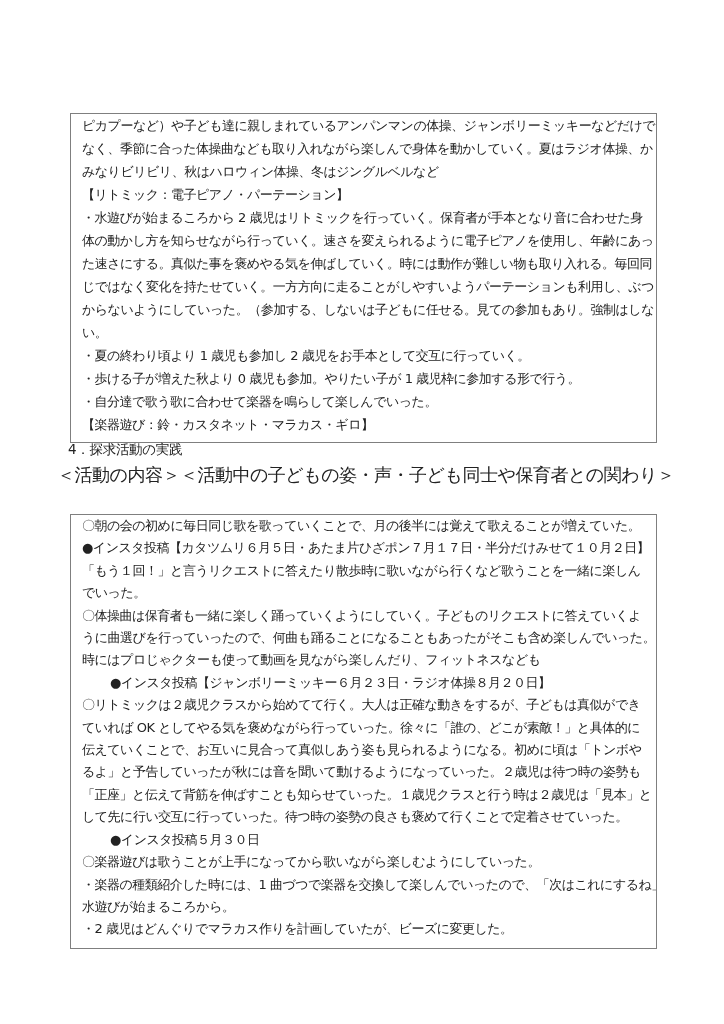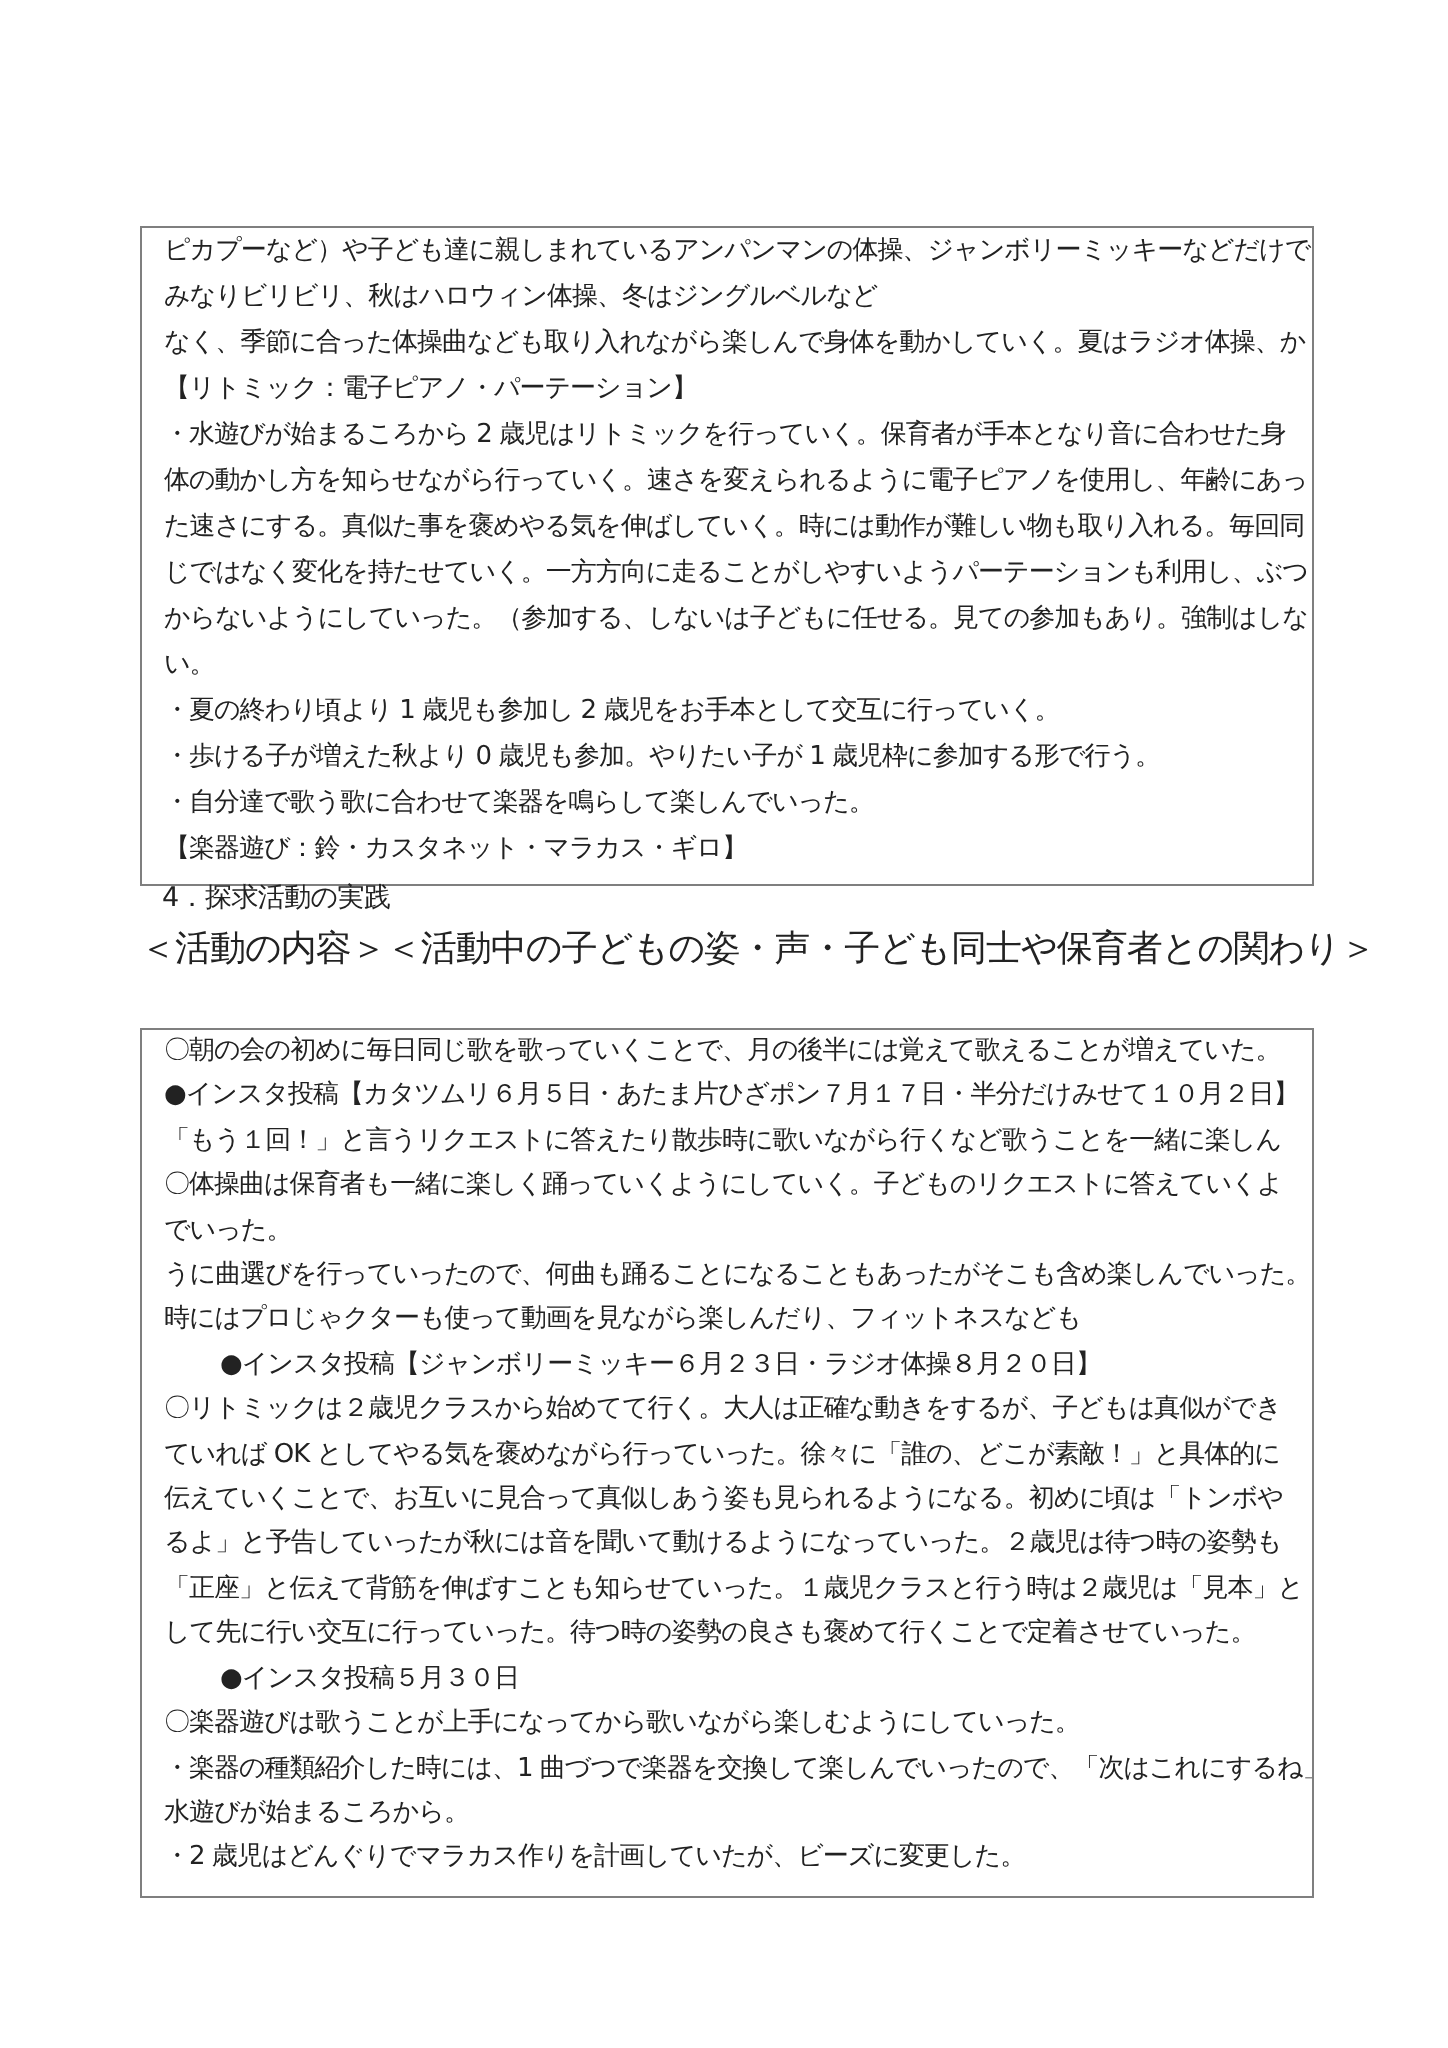--- a/index.html
+++ b/index.html
@@ -35,21 +35,21 @@
   .line {
     font-size: 13px;
     line-height: 23px;
     letter-spacing: -0.5px;
     white-space: nowrap;
   }
   #box2 .line { line-height: 22.4px; }
   .line.indent { padding-left: 28px; }
   .section {
     position: absolute;
-    left: 70px;
+    left: 57px;
     top: 436px;
     width: 640px;
   }
   .section-heading {
     font-size: 13.5px;
     line-height: 26px;
     letter-spacing: -0.3px;
     padding-left: 11px;
     white-space: nowrap;
   }
@@ -60,22 +60,22 @@
     white-space: nowrap;
   }
 </style>
 </head>
 <body>
 
 <div class="page">
 
   <div id="box1" class="textbox">
       <div class="line">ピカプーなど）や子ども達に親しまれているアンパンマンの体操、ジャンボリーミッキーなどだけで</div>
+      <div class="line">なく、季節に合った体操曲なども取り入れながら楽しんで身体を動かしていく。夏はラジオ体操、か</div>
       <div class="line">みなりビリビリ、秋はハロウィン体操、冬はジングルベルなど</div>
-      <div class="line">なく、季節に合った体操曲なども取り入れながら楽しんで身体を動かしていく。夏はラジオ体操、か</div>
       <div class="line">【リトミック：電子ピアノ・パーテーション】</div>
       <div class="line">・水遊びが始まるころから 2 歳児はリトミックを行っていく。保育者が手本となり音に合わせた身</div>
       <div class="line">体の動かし方を知らせながら行っていく。速さを変えられるように電子ピアノを使用し、年齢にあっ</div>
       <div class="line">た速さにする。真似た事を褒めやる気を伸ばしていく。時には動作が難しい物も取り入れる。毎回同</div>
       <div class="line">じではなく変化を持たせていく。一方方向に走ることがしやすいようパーテーションも利用し、ぶつ</div>
       <div class="line">からないようにしていった。（参加する、しないは子どもに任せる。見ての参加もあり。強制はしな</div>
       <div class="line">い。</div>
       <div class="line">・夏の終わり頃より 1 歳児も参加し 2 歳児をお手本として交互に行っていく。</div>
       <div class="line">・歩ける子が増えた秋より 0 歳児も参加。やりたい子が 1 歳児枠に参加する形で行う。</div>
       <div class="line">・自分達で歌う歌に合わせて楽器を鳴らして楽しんでいった。</div>
@@ -84,22 +84,22 @@
 
   <div class="section">
     <div class="section-heading">4．探求活動の実践</div>
     <div class="section-subheading">＜活動の内容＞＜活動中の子どもの姿・声・子ども同士や保育者との関わり＞</div>
   </div>
 
   <div id="box2" class="textbox">
       <div class="line">〇朝の会の初めに毎日同じ歌を歌っていくことで、月の後半には覚えて歌えることが増えていた。</div>
       <div class="line">●インスタ投稿【カタツムリ６月５日・あたま片ひざポン７月１７日・半分だけみせて１０月２日】</div>
       <div class="line">「もう１回！」と言うリクエストに答えたり散歩時に歌いながら行くなど歌うことを一緒に楽しん</div>
+      <div class="line">でいった。</div>
       <div class="line">〇体操曲は保育者も一緒に楽しく踊っていくようにしていく。子どものリクエストに答えていくよ</div>
-      <div class="line">でいった。</div>
       <div class="line">うに曲選びを行っていったので、何曲も踊ることになることもあったがそこも含め楽しんでいった。</div>
       <div class="line">時にはプロじゃクターも使って動画を見ながら楽しんだり、フィットネスなども</div>
       <div class="line indent">●インスタ投稿【ジャンボリーミッキー６月２３日・ラジオ体操８月２０日】</div>
       <div class="line">〇リトミックは２歳児クラスから始めてて行く。大人は正確な動きをするが、子どもは真似ができ</div>
       <div class="line">ていれば OK としてやる気を褒めながら行っていった。徐々に「誰の、どこが素敵！」と具体的に</div>
       <div class="line">伝えていくことで、お互いに見合って真似しあう姿も見られるようになる。初めに頃は「トンボや</div>
       <div class="line">るよ」と予告していったが秋には音を聞いて動けるようになっていった。２歳児は待つ時の姿勢も</div>
       <div class="line">「正座」と伝えて背筋を伸ばすことも知らせていった。１歳児クラスと行う時は２歳児は「見本」と</div>
       <div class="line">して先に行い交互に行っていった。待つ時の姿勢の良さも褒めて行くことで定着させていった。</div>
       <div class="line indent">●インスタ投稿５月３０日</div>

